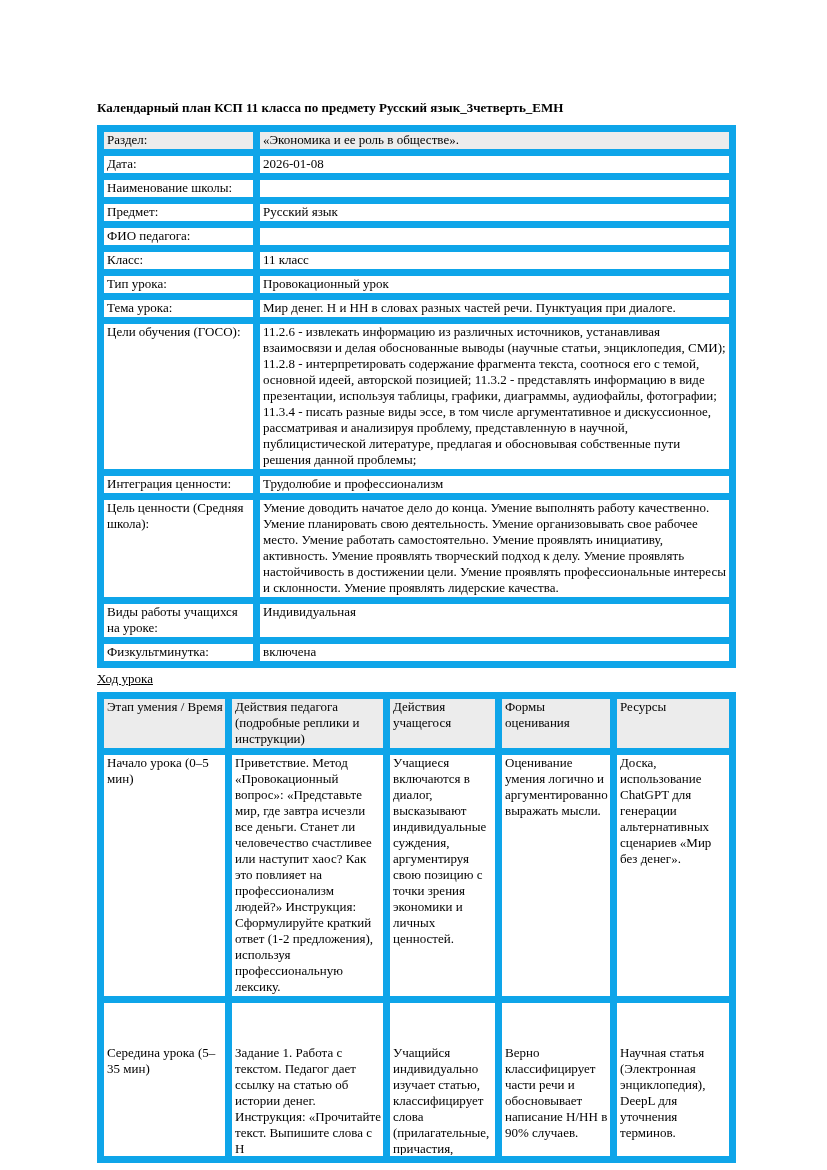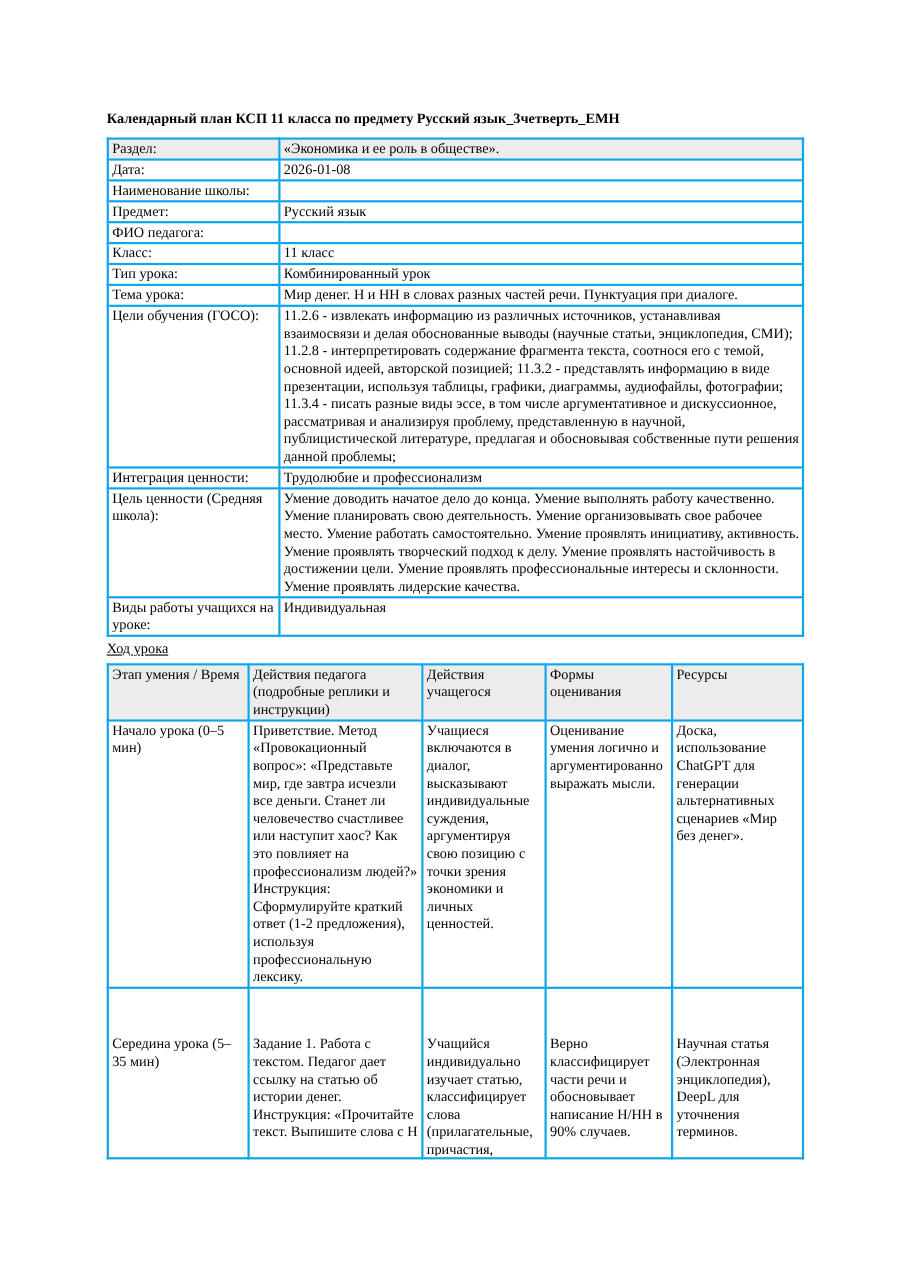--- a/index.html
+++ b/index.html
@@ -27,21 +27,21 @@
     margin: 0 0 9px 0;
     white-space: nowrap;
     font-weight: bold;
   }
   table {
     border-collapse: collapse;
     table-layout: fixed;
     width: 632px;
   }
   td, th {
-    border: 2px solid #0ea5e9;
+    border: 7px solid #0ea5e9;
     padding: 0 2px 1px 3px;
     vertical-align: top;
     text-align: left;
     font-weight: normal;
     overflow: hidden;
   }
   tr.shaded td, thead th {
     background: #ececec;
   }
   .section-label {
@@ -88,41 +88,45 @@
       <tr>
         <td>ФИО педагога:</td>
         <td></td>
       </tr>
       <tr>
         <td>Класс:</td>
         <td>11 класс</td>
       </tr>
       <tr>
         <td>Тип урока:</td>
-        <td>Комбинированный урок</td>
+        <td>Провокационный урок</td>
       </tr>
       <tr>
         <td>Тема урока:</td>
         <td>Мир денег. Н и НН в словах разных частей речи. Пунктуация при диалоге.</td>
       </tr>
       <tr>
         <td>Цели обучения (ГОСО):</td>
         <td>11.2.6 - извлекать информацию из различных источников, устанавливая взаимосвязи и делая обоснованные выводы (научные статьи, энциклопедия, СМИ); 11.2.8 - интерпретировать содержание фрагмента текста, соотнося его с темой, основной идеей, авторской позицией; 11.3.2 - представлять информацию в виде презентации, используя таблицы, графики, диаграммы, аудиофайлы, фотографии; 11.3.4 - писать разные виды эссе, в том числе аргументативное и дискуссионное, рассматривая и анализируя проблему, представленную в научной, публицистической литературе, предлагая и обосновывая собственные пути решения данной проблемы;</td>
       </tr>
       <tr>
         <td>Интеграция ценности:</td>
         <td>Трудолюбие и профессионализм</td>
       </tr>
       <tr>
         <td>Цель ценности (Средняя школа):</td>
         <td>Умение доводить начатое дело до конца. Умение выполнять работу качественно. Умение планировать свою деятельность. Умение организовывать свое рабочее место. Умение работать самостоятельно. Умение проявлять инициативу, активность. Умение проявлять творческий подход к делу. Умение проявлять настойчивость в достижении цели. Умение проявлять профессиональные интересы и склонности. Умение проявлять лидерские качества.</td>
       </tr>
       <tr>
         <td>Виды работы учащихся на уроке:</td>
         <td>Индивидуальная</td>
+      </tr>
+      <tr>
+        <td>Физкультминутка:</td>
+        <td>включена</td>
       </tr>
     </tbody>
   </table>
 
   <p class="section-label">Ход урока</p>
 
   <table>
     <colgroup>
       <col style="width:128px">
       <col style="width:158px">

